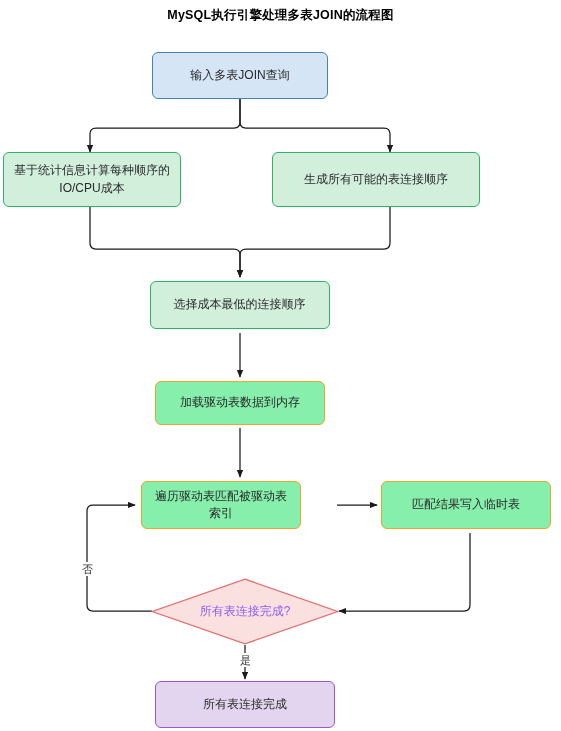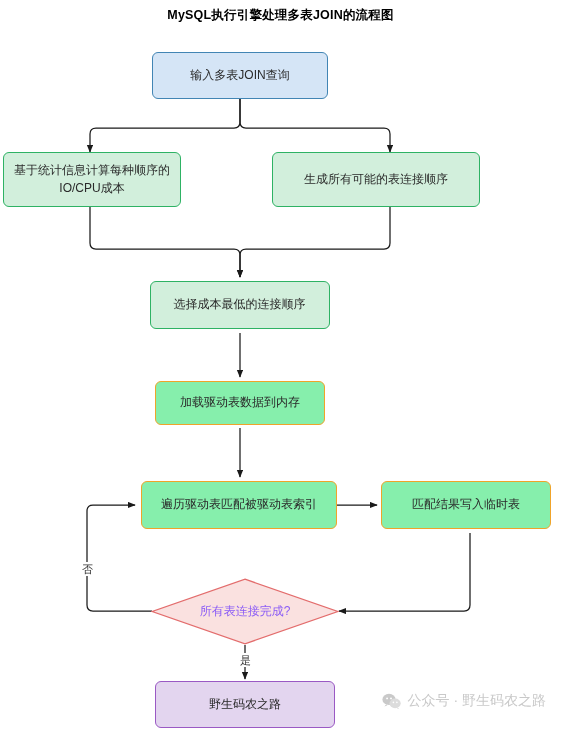--- a/index.html
+++ b/index.html
@@ -167,52 +167,37 @@
   </div>
 
   <div class="node node-green" style="left:150px; top:281px; width:180px; height:48px;padding-left:7px;">
     <span>选择成本最低的连接顺序</span>
   </div>
 
   <div class="node node-orange" style="left:155px; top:381px; width:170px; height:44px;">
     <span>加载驱动表数据到内存</span>
   </div>
 
-  <div class="node node-orange" style="left:141px; top:481px; width:196px; height:48px;">
+  <div class="node node-orange" style="left:141px; top:481px; width:160px; height:48px;">
     <span>遍历驱动表匹配被驱动表索引</span>
   </div>
 
   <div class="node node-orange" style="left:381px; top:481px; width:170px; height:48px;">
     <span>匹配结果写入临时表</span>
   </div>
 
   <div class="diamond-wrap" style="left:151px; top:578px; width:188px; height:67px;">
     <svg width="188" height="67" viewBox="0 0 188 67" xmlns="http://www.w3.org/2000/svg">
       <polygon points="94,1.2 186.8,33.5 94,65.8 1.2,33.5" fill="#fae1e0" stroke="#e36c6c" stroke-width="1.3"></polygon>
     </svg>
     <div class="diamond-label">所有表连接完成?</div>
   </div>
 
   <div class="node node-purple" style="left:155px; top:681px; width:180px; height:47px;">
-    <span>野生码农之路</span>
+    <span>所有表连接完成</span>
   </div>
 
   <div class="edge-label" style="left:81px; top:562px;">否</div>
 
   <div class="edge-label" style="left:239px; top:653px;">是</div>
 
-  <div class="watermark">
-    <span>
-      <svg width="19" height="17" viewBox="0 0 19 17" xmlns="http://www.w3.org/2000/svg">
-        <ellipse cx="7" cy="6.4" rx="6.6" ry="5.6" fill="#c9c9c9"></ellipse>
-        <path d="M4.2,11.3 L2.4,13.6 L5.4,12.3 z" fill="#c9c9c9"></path>
-        <ellipse cx="13.1" cy="10.4" rx="5.6" ry="4.8" fill="#dcdcdc"></ellipse>
-        <path d="M15.6,14.3 L17.4,16.2 L14.9,15.2 z" fill="#dcdcdc"></path>
-        <circle cx="5.1" cy="5.4" r="0.95" fill="#ffffff"></circle>
-        <circle cx="9.0" cy="5.4" r="0.95" fill="#ffffff"></circle>
-        <circle cx="11.4" cy="9.4" r="0.8" fill="#ffffff"></circle>
-        <circle cx="14.9" cy="9.4" r="0.8" fill="#ffffff"></circle>
-      </svg>
-    </span>
-    <span>公众号 · 野生码农之路</span>
-  </div>
 
 </div>
 
 </body></html>

